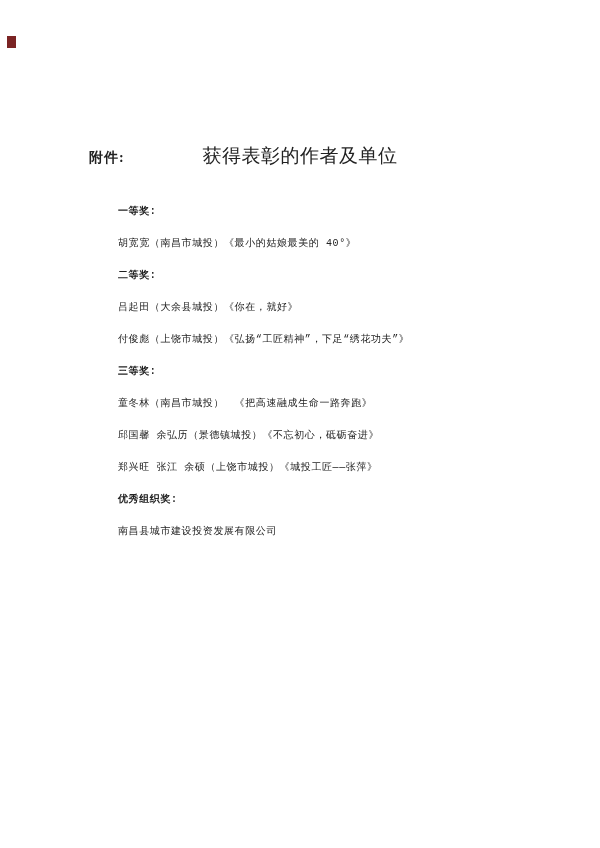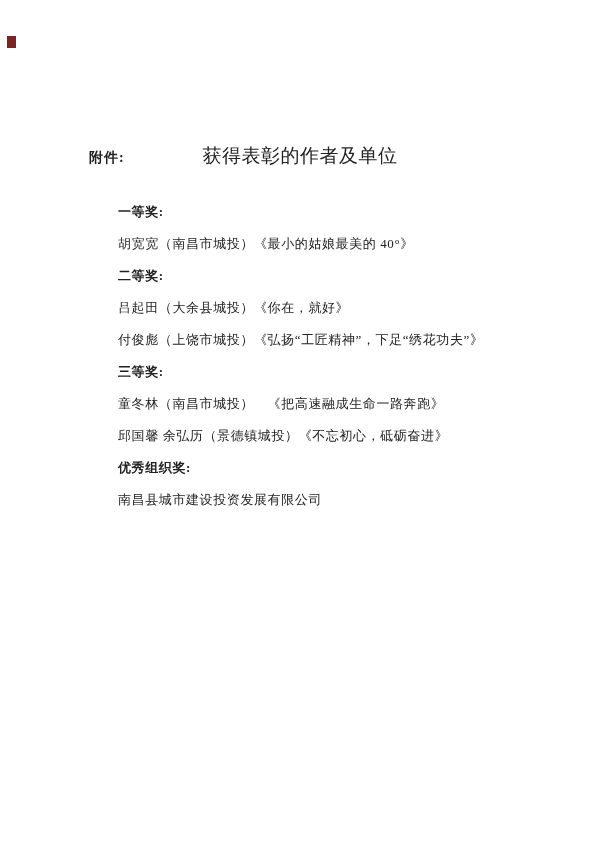--- a/index.html
+++ b/index.html
@@ -45,23 +45,24 @@
   }
   .content {
     position: absolute;
     left: 118px;
     top: 196px;
     right: 30px;
   }
   .line {
     height: 32px;
     line-height: 32px;
-    font-size: 13px;
+    font-size: 10px;
     letter-spacing: 0.6px;
     white-space: pre;
+    font-family: Liberation Mono, monospace;
   }
   .heading {
     font-weight: bold;
   }
 </style>
 </head>
 <body>
 
 <div class="page">
 
@@ -76,19 +77,20 @@
     <div class="line heading">一等奖:</div>
     <div class="line">胡宽宽（南昌市城投）《最小的姑娘最美的 40°》</div>
 
     <div class="line heading">二等奖:</div>
     <div class="line">吕起田（大余县城投）《你在，就好》</div>
     <div class="line">付俊彪（上饶市城投）《弘扬“工匠精神”，下足“绣花功夫”》</div>
 
     <div class="line heading">三等奖:</div>
     <div class="line">童冬林（南昌市城投）　《把高速融成生命一路奔跑》</div>
     <div class="line">邱国馨 余弘历（景德镇城投）《不忘初心，砥砺奋进》</div>
+    <div class="line">郑兴旺 张江 余硕（上饶市城投）《城投工匠——张萍》</div>
 
     <div class="line heading">优秀组织奖:</div>
     <div class="line">南昌县城市建设投资发展有限公司</div>
 
   </div>
 
 </div>
 
 </body></html>

